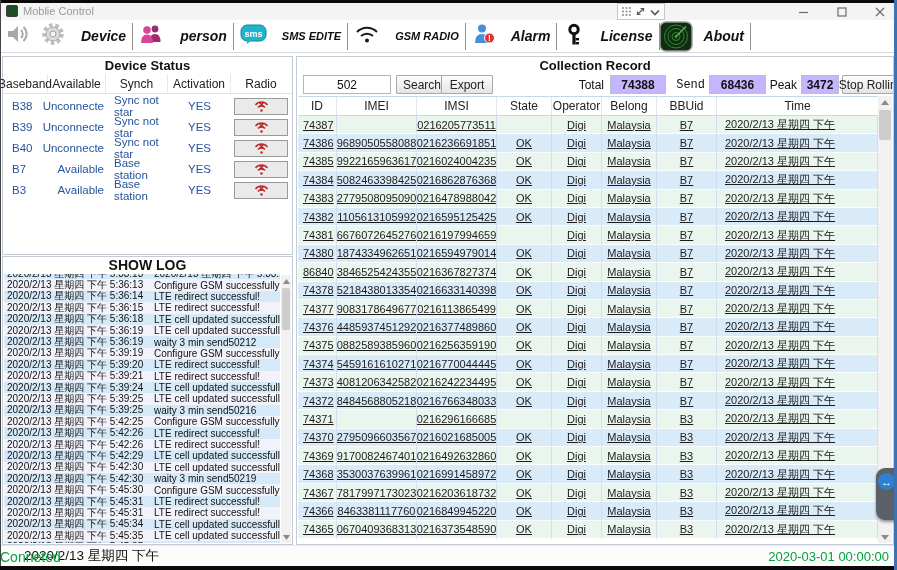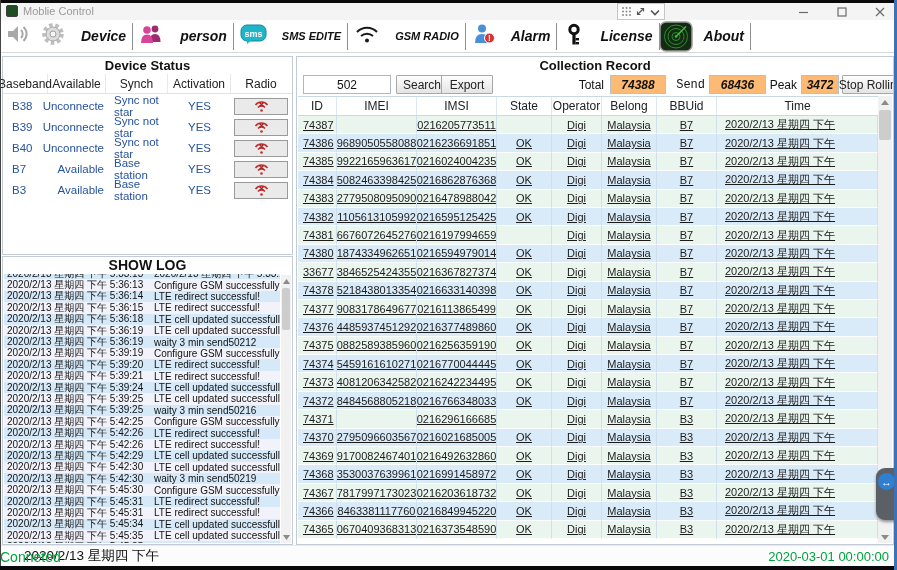--- a/index.html
+++ b/index.html
@@ -59,21 +59,21 @@
   .sb-up{top:0;} .sb-down{bottom:0;}
   .sb-thumb{position:absolute;left:1px;right:1px;background:#cdcdcd;border-radius:2px;}
 
   
   .coll-panel{left:296px;top:56px;width:598px;height:489px;overflow:hidden;}
   .coll-controls{position:absolute;left:0;top:17px;width:100%;height:22px;}
   .ctl{position:absolute;top:1px;height:19px;font-size:12px;}
   .txt-input{background:#fff;border:1px solid #a9b8c2;text-align:center;font-size:12px;color:#111;padding:0;}
   .btn{background:linear-gradient(#fdfdfd,#e4e4e4);border:1px solid #a8a8a8;border-radius:1px;font-size:12px;color:#222;display:flex;align-items:center;justify-content:center;cursor:pointer;white-space:nowrap;}
   .lbl{display:flex;align-items:center;justify-content:flex-end;color:#111;}
-  .valbox{background:#fdba74;border:1px solid #b6c2ca;display:flex;align-items:center;justify-content:center;font-weight:600;color:#111;font-style:italic;}
+  .valbox{background:#c4b5fd;border:1px solid #b6c2ca;display:flex;align-items:center;justify-content:center;font-weight:600;color:#111;}
   .coll-grid{display:grid;grid-template-columns:39px 80px 80px 55px 50px 55px 60px 1fr;}
   .coll-head{position:absolute;left:1px;top:39px;right:15px;height:20px;border-top:1px solid #c9d9e4;border-bottom:1px solid #c9d9e4;background:#fff;}
   .coll-head .hc{font-size:12px;color:#222;display:flex;align-items:center;justify-content:center;border-right:1px solid #dde8ef;}
   .coll-body{position:absolute;left:1px;top:59px;right:15px;bottom:1px;overflow:hidden;}
   .coll-row{height:18.4px;font-size:11px;color:#1c1c1c;cursor:default;text-decoration:underline;}
   .coll-row>div{display:flex;align-items:center;justify-content:center;border-right:1px solid #cfe0ec;border-bottom:1px solid rgba(255,255,255,.85);overflow:hidden;white-space:nowrap;}
   .coll-row .cid{justify-content:flex-start;padding-left:5px;}
   .coll-row .ctime{justify-content:flex-start;padding-left:8px;}
   .row-green{background:#eaf5ee;} .row-blue{background:#d9eaf8;}
   .coll-scroll{right:1px;top:39px;bottom:1px;width:14px;}
@@ -572,21 +572,21 @@
     <div>618743349626519</div>
     <div>502165949790140</div>
     <div>OK</div>
     <div>Digi</div>
     <div>Malaysia</div>
     <div>B7</div>
     <div class="ctime">2020/2/13 星期四 下午</div>
   </div>
 
   <div class="coll-grid coll-row row-green">
-    <div class="cid">33677</div>
+    <div class="cid">86840</div>
     <div>538465254243551</div>
     <div>502163678273742</div>
     <div>OK</div>
     <div>Digi</div>
     <div>Malaysia</div>
     <div>B7</div>
     <div class="ctime">2020/2/13 星期四 下午</div>
   </div>
 
   <div class="coll-grid coll-row row-blue">

